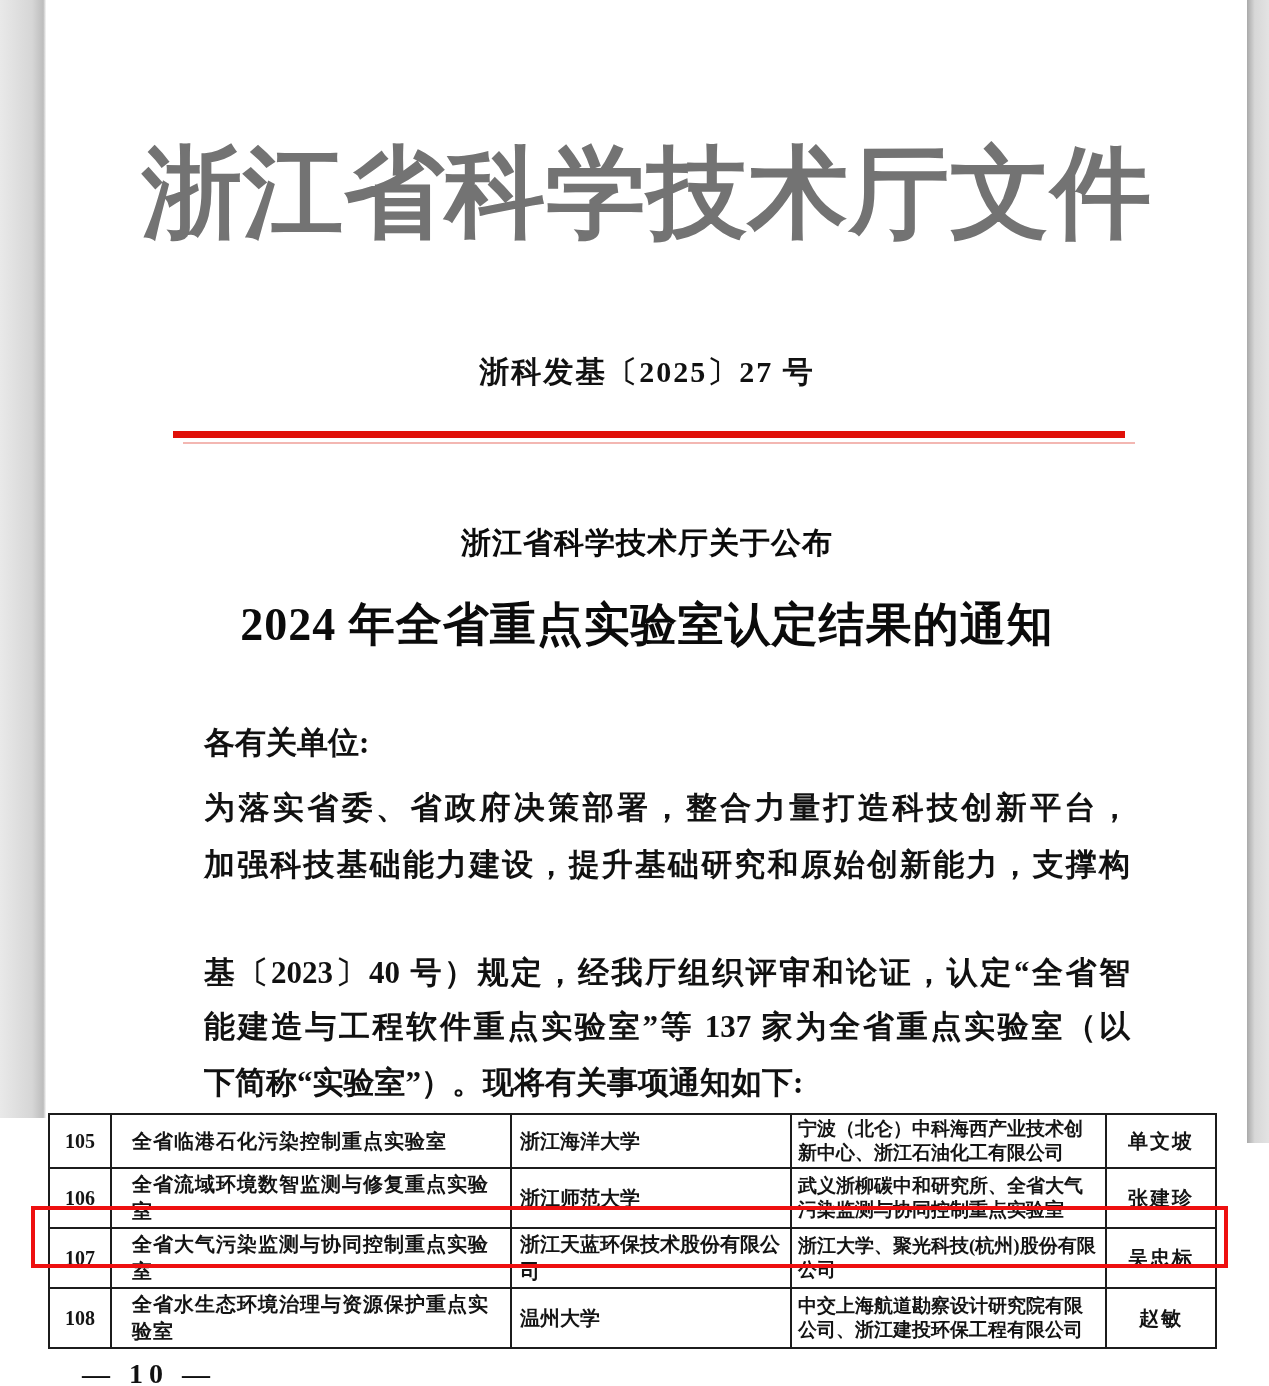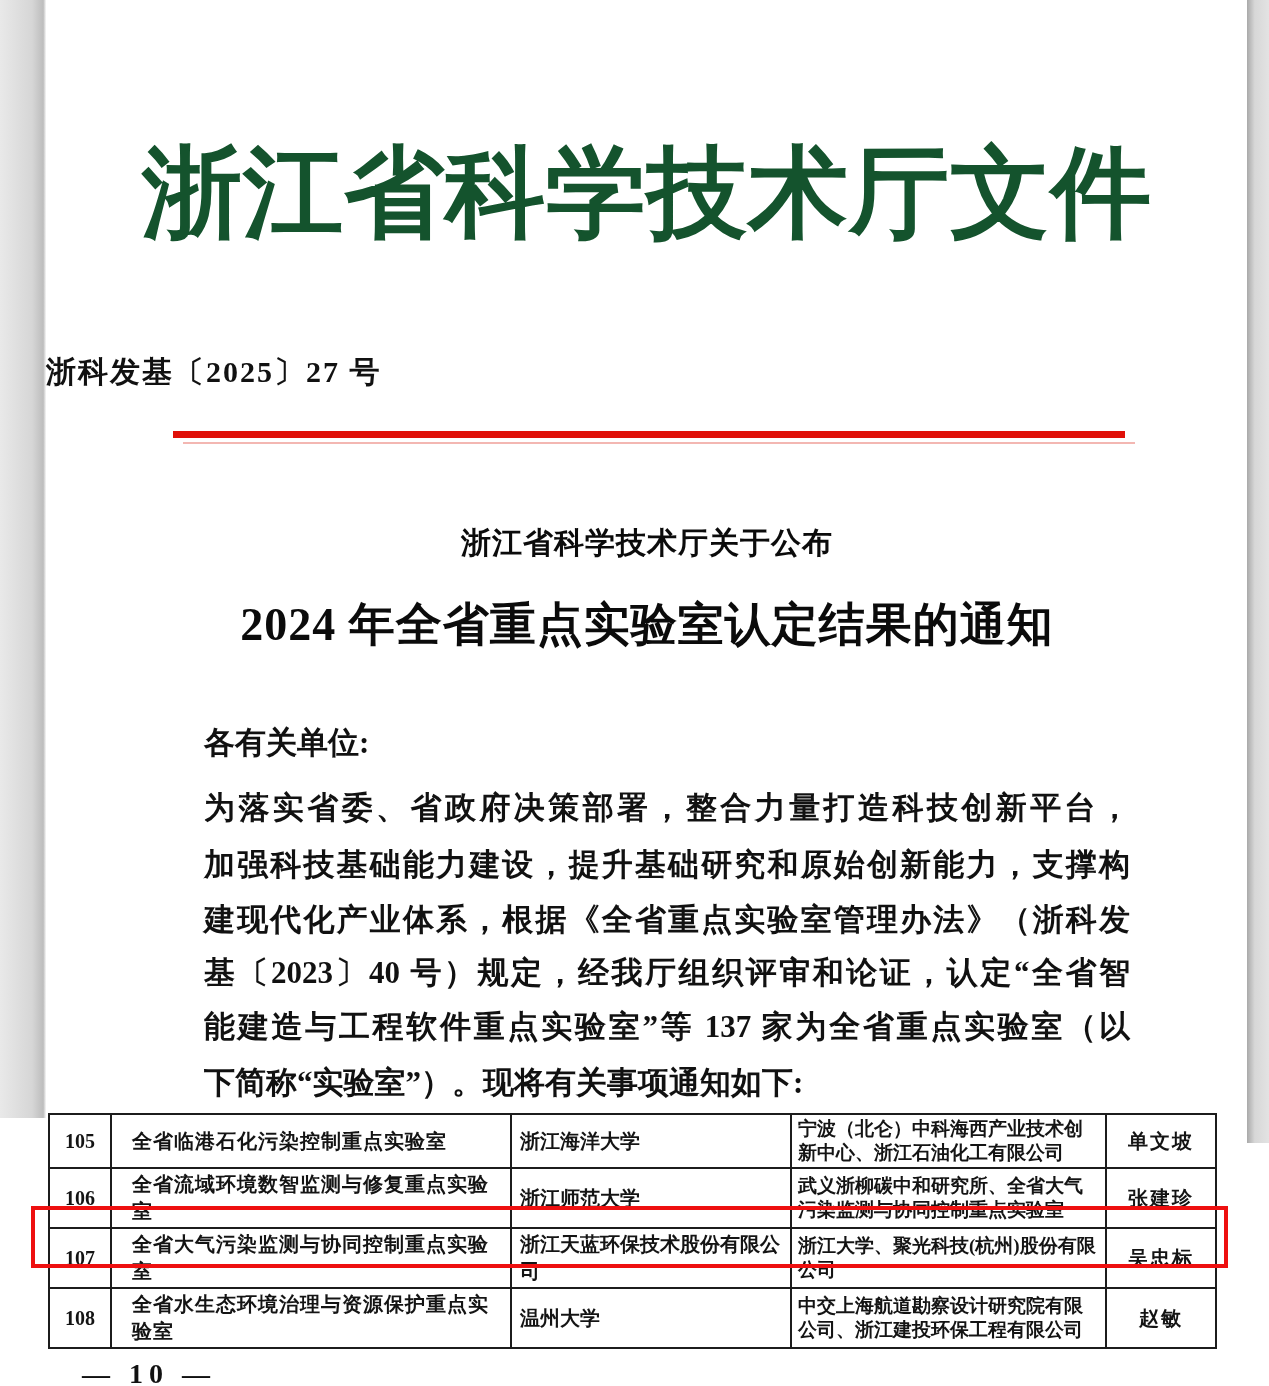--- a/index.html
+++ b/index.html
@@ -17,25 +17,25 @@
   }
   .gray-strip-right{
     position:absolute;left:1247px;top:0;width:22px;height:1143px;
     background:linear-gradient(90deg,#a9a9a9 0%,#d7d7d7 35%,#e3e3e3 100%);
   }
   .doc-title{
     position:absolute;left:46px;top:138px;width:1202px;margin:0;
     text-align:center;
     font-size:100px;line-height:1.12;font-weight:bold;
     letter-spacing:1px;
-    color:#14532d;
+    color:#737373;
   }
   .doc-number{
     position:absolute;left:46px;top:352px;width:1202px;
-    font-size:30px;font-weight:bold;
+    text-align:center;font-size:30px;font-weight:bold;
     letter-spacing:2px;
   }
   .red-rule{
     position:absolute;left:173px;top:431px;width:952px;height:7px;
     background:#e01008;
   }
   .red-rule::after{
     content:"";position:absolute;left:10px;top:11px;width:952px;height:2px;
     background:#f3b7b2;
   }
@@ -109,21 +109,20 @@
 
   <div class="red-rule"></div>
 
   <h2 class="subtitle l1">浙江省科学技术厅关于公布</h2>
   <h2 class="subtitle l2">2024 年全省重点实验室认定结果的通知</h2>
 
   <div class="salutation">各有关单位:</div>
 
   <div class="body-line l0">为落实省委、省政府决策部署，整合力量打造科技创新平台，</div>
   <div class="body-line l1">加强科技基础能力建设，提升基础研究和原始创新能力，支撑构</div>
-  <div class="body-line l2">建现代化产业体系，根据《全省重点实验室管理办法》（浙科发</div>
   <div class="body-line l3">基〔2023〕40 号）规定，经我厅组织评审和论证，认定“全省智</div>
   <div class="body-line l4">能建造与工程软件重点实验室”等 137 家为全省重点实验室（以</div>
   <div class="body-line l5">下简称“实验室”）。现将有关事项通知如下:</div>
 
   <table class="lab-table">
     <colgroup>
       <col style="width:62px">
       <col style="width:400px">
       <col style="width:280px">
       <col style="width:315px">

